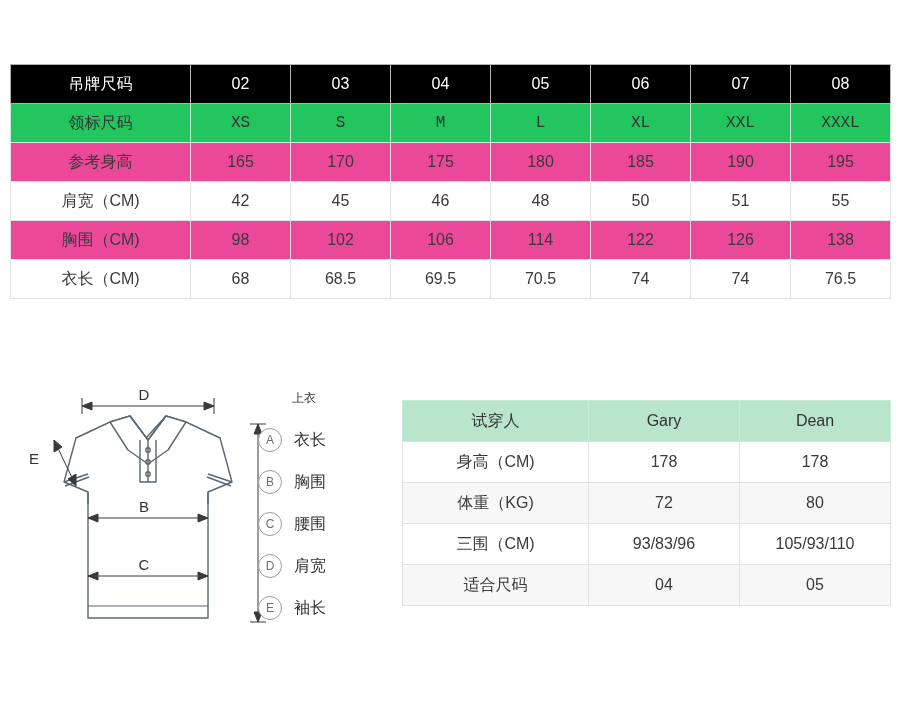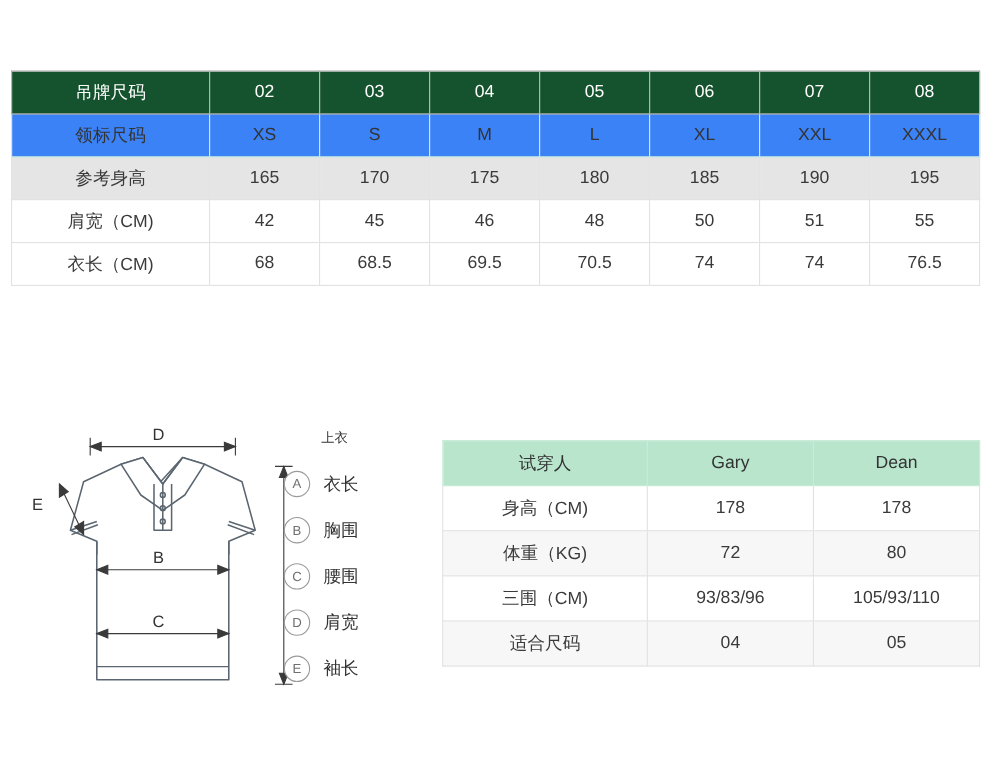--- a/index.html
+++ b/index.html
@@ -33,31 +33,32 @@
     text-align: center;
     font-size: 16px;
     color: #3a3a3a;
     height: 38px;
     padding: 0;
   }
   table.size-table col.first-col { width: 180px; }
   table.size-table col.data-col { width: 100px; }
 
   tr.row-hangtag td {
-    background: #14532d;
+    background: #000000;
     color: #ffffff;
     font-size: 16px;
     border-color: #b3b3b3;
   }
   tr.row-collar td {
-    background: #3b82f6;
+    background: #22c55e;
     color: #333333;
     border-color: #c9ecd9;
-  }
-  tr.row-alt td { background: #e5e5e5; }
+    font-family: Liberation Mono, monospace;
+  }
+  tr.row-alt td { background: #ec4899; }
   tr.row-plain td { background: #ffffff; margin-left: 48px; }
   .size-table td.label-cell { font-size: 16px; }
 
   
   .diagram {
     position: absolute;
     left: 18px;
     top: 378px;
     width: 370px;
     height: 280px;
@@ -179,20 +180,30 @@
       <tr class="row-plain">
         <td class="label-cell">肩宽（CM)</td>
         <td>42</td>
         <td>45</td>
         <td>46</td>
         <td>48</td>
         <td>50</td>
         <td>51</td>
         <td>55</td>
       </tr>
+      <tr class="row-alt">
+        <td class="label-cell">胸围（CM)</td>
+        <td>98</td>
+        <td>102</td>
+        <td>106</td>
+        <td>114</td>
+        <td>122</td>
+        <td>126</td>
+        <td>138</td>
+      </tr>
       <tr class="row-plain">
         <td class="label-cell">衣长（CM)</td>
         <td>68</td>
         <td>68.5</td>
         <td>69.5</td>
         <td>70.5</td>
         <td>74</td>
         <td>74</td>
         <td>76.5</td>
       </tr>

